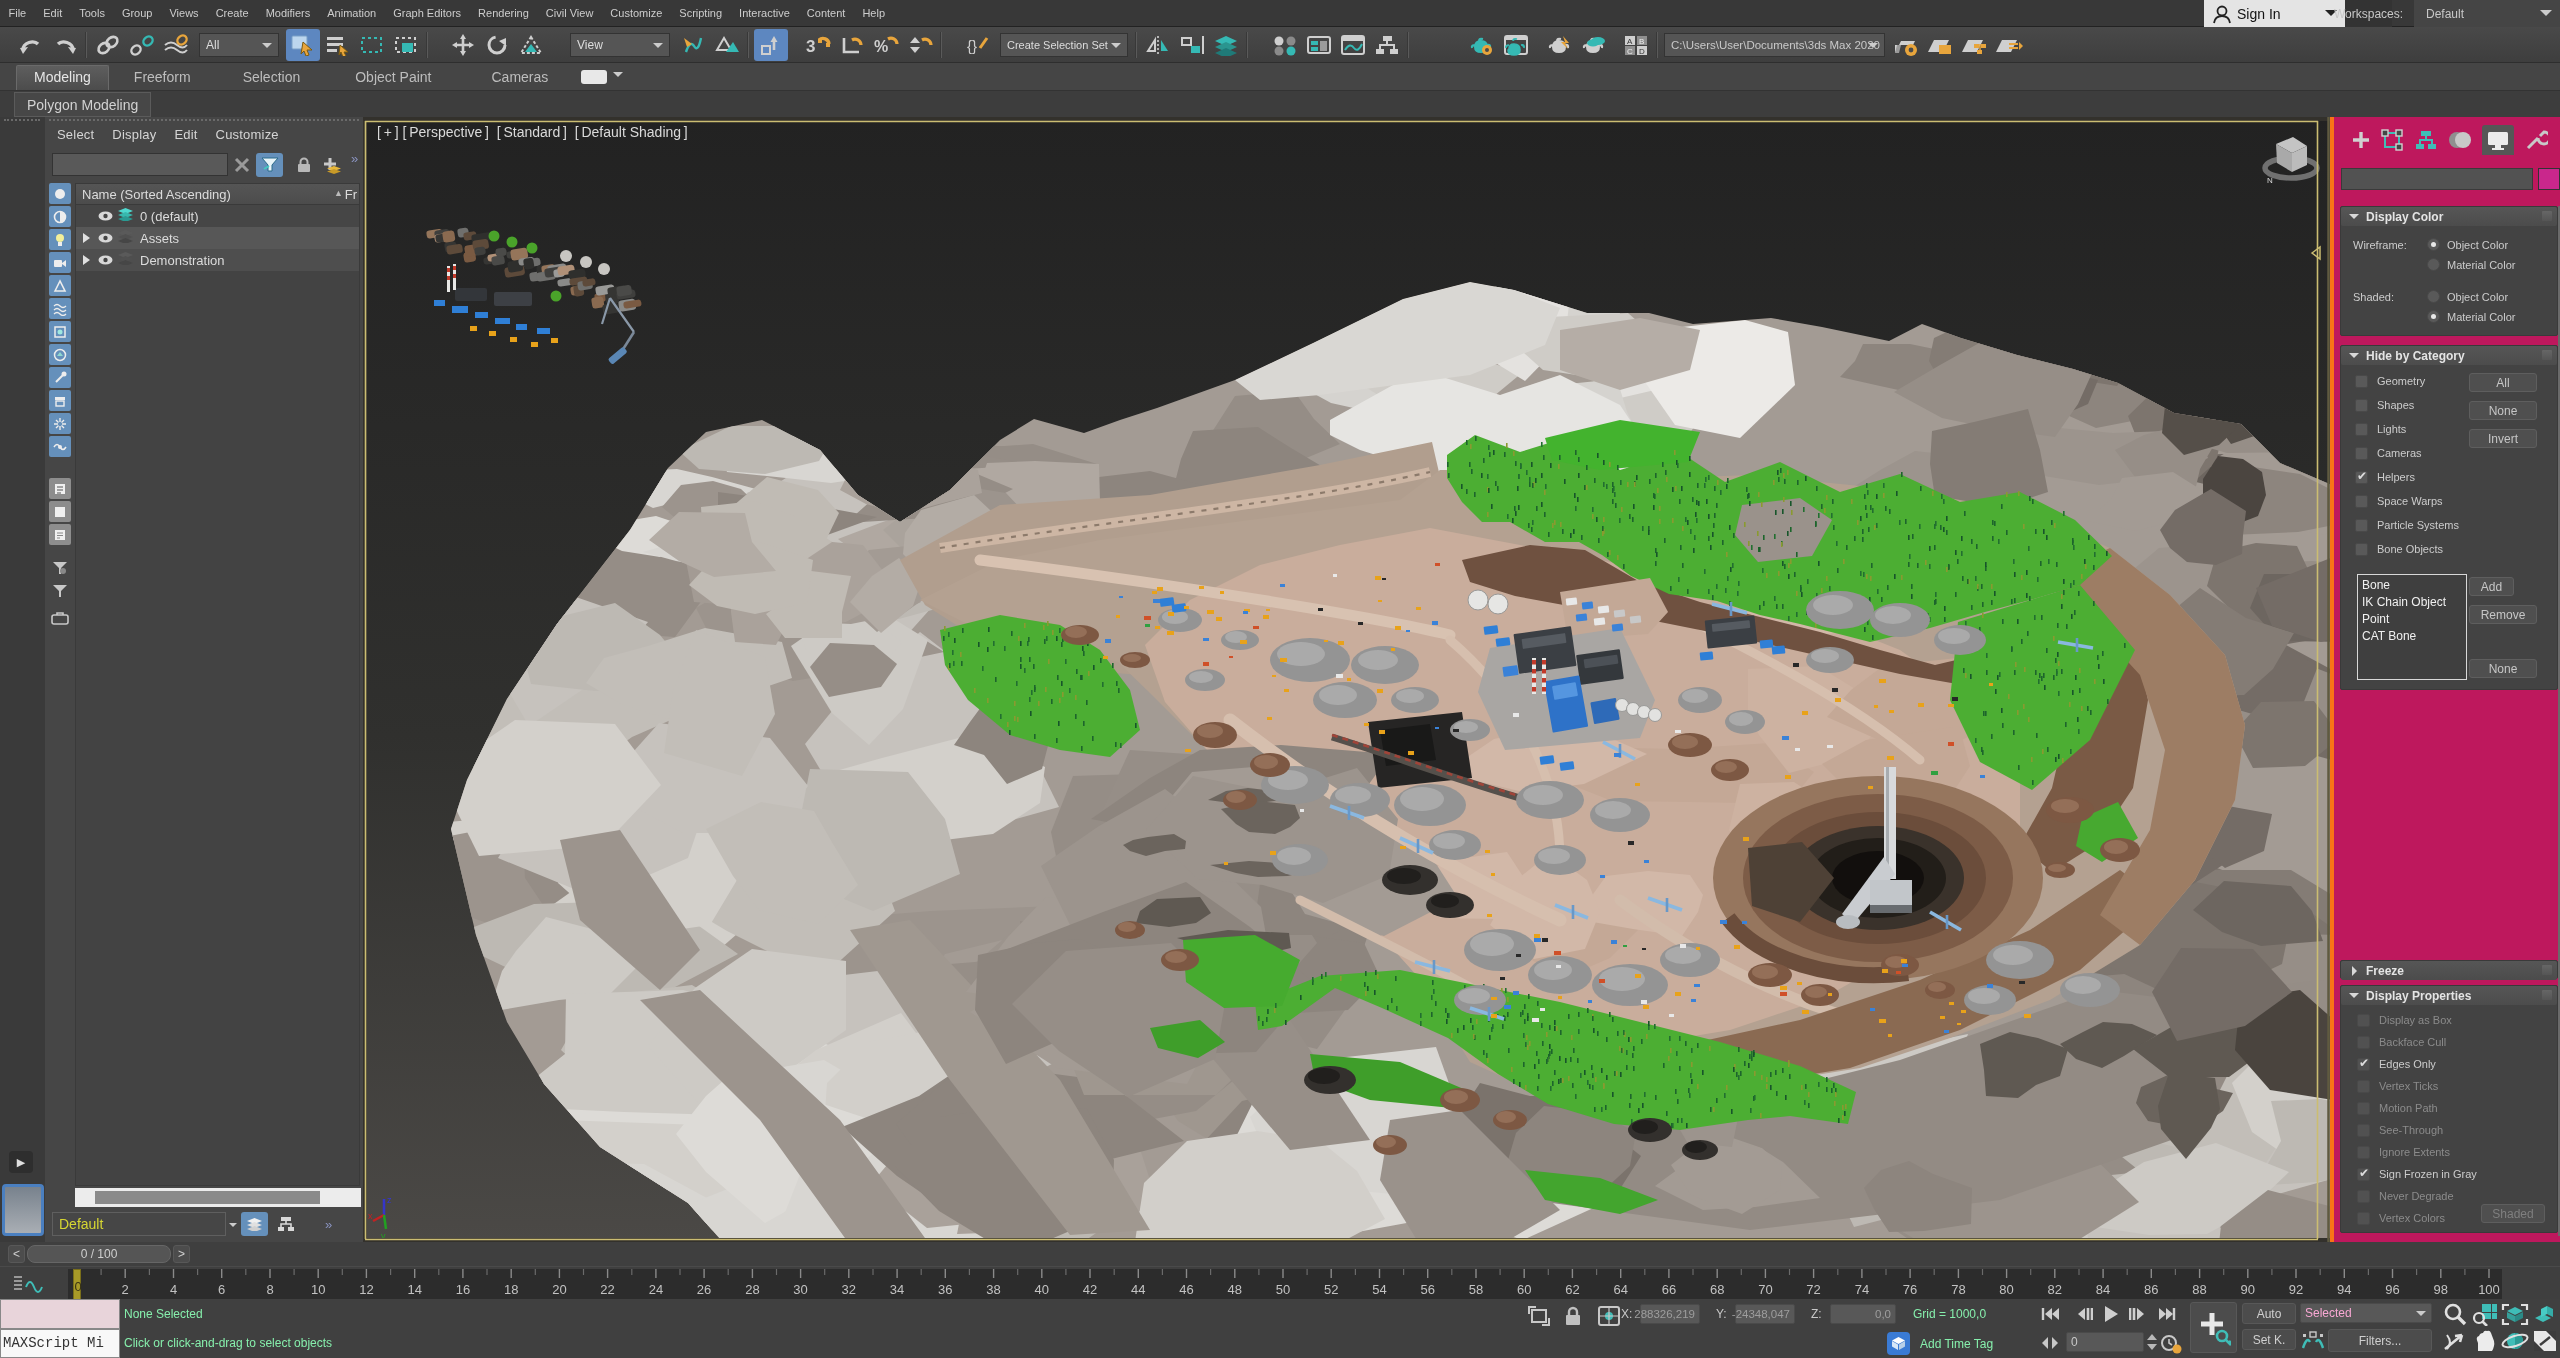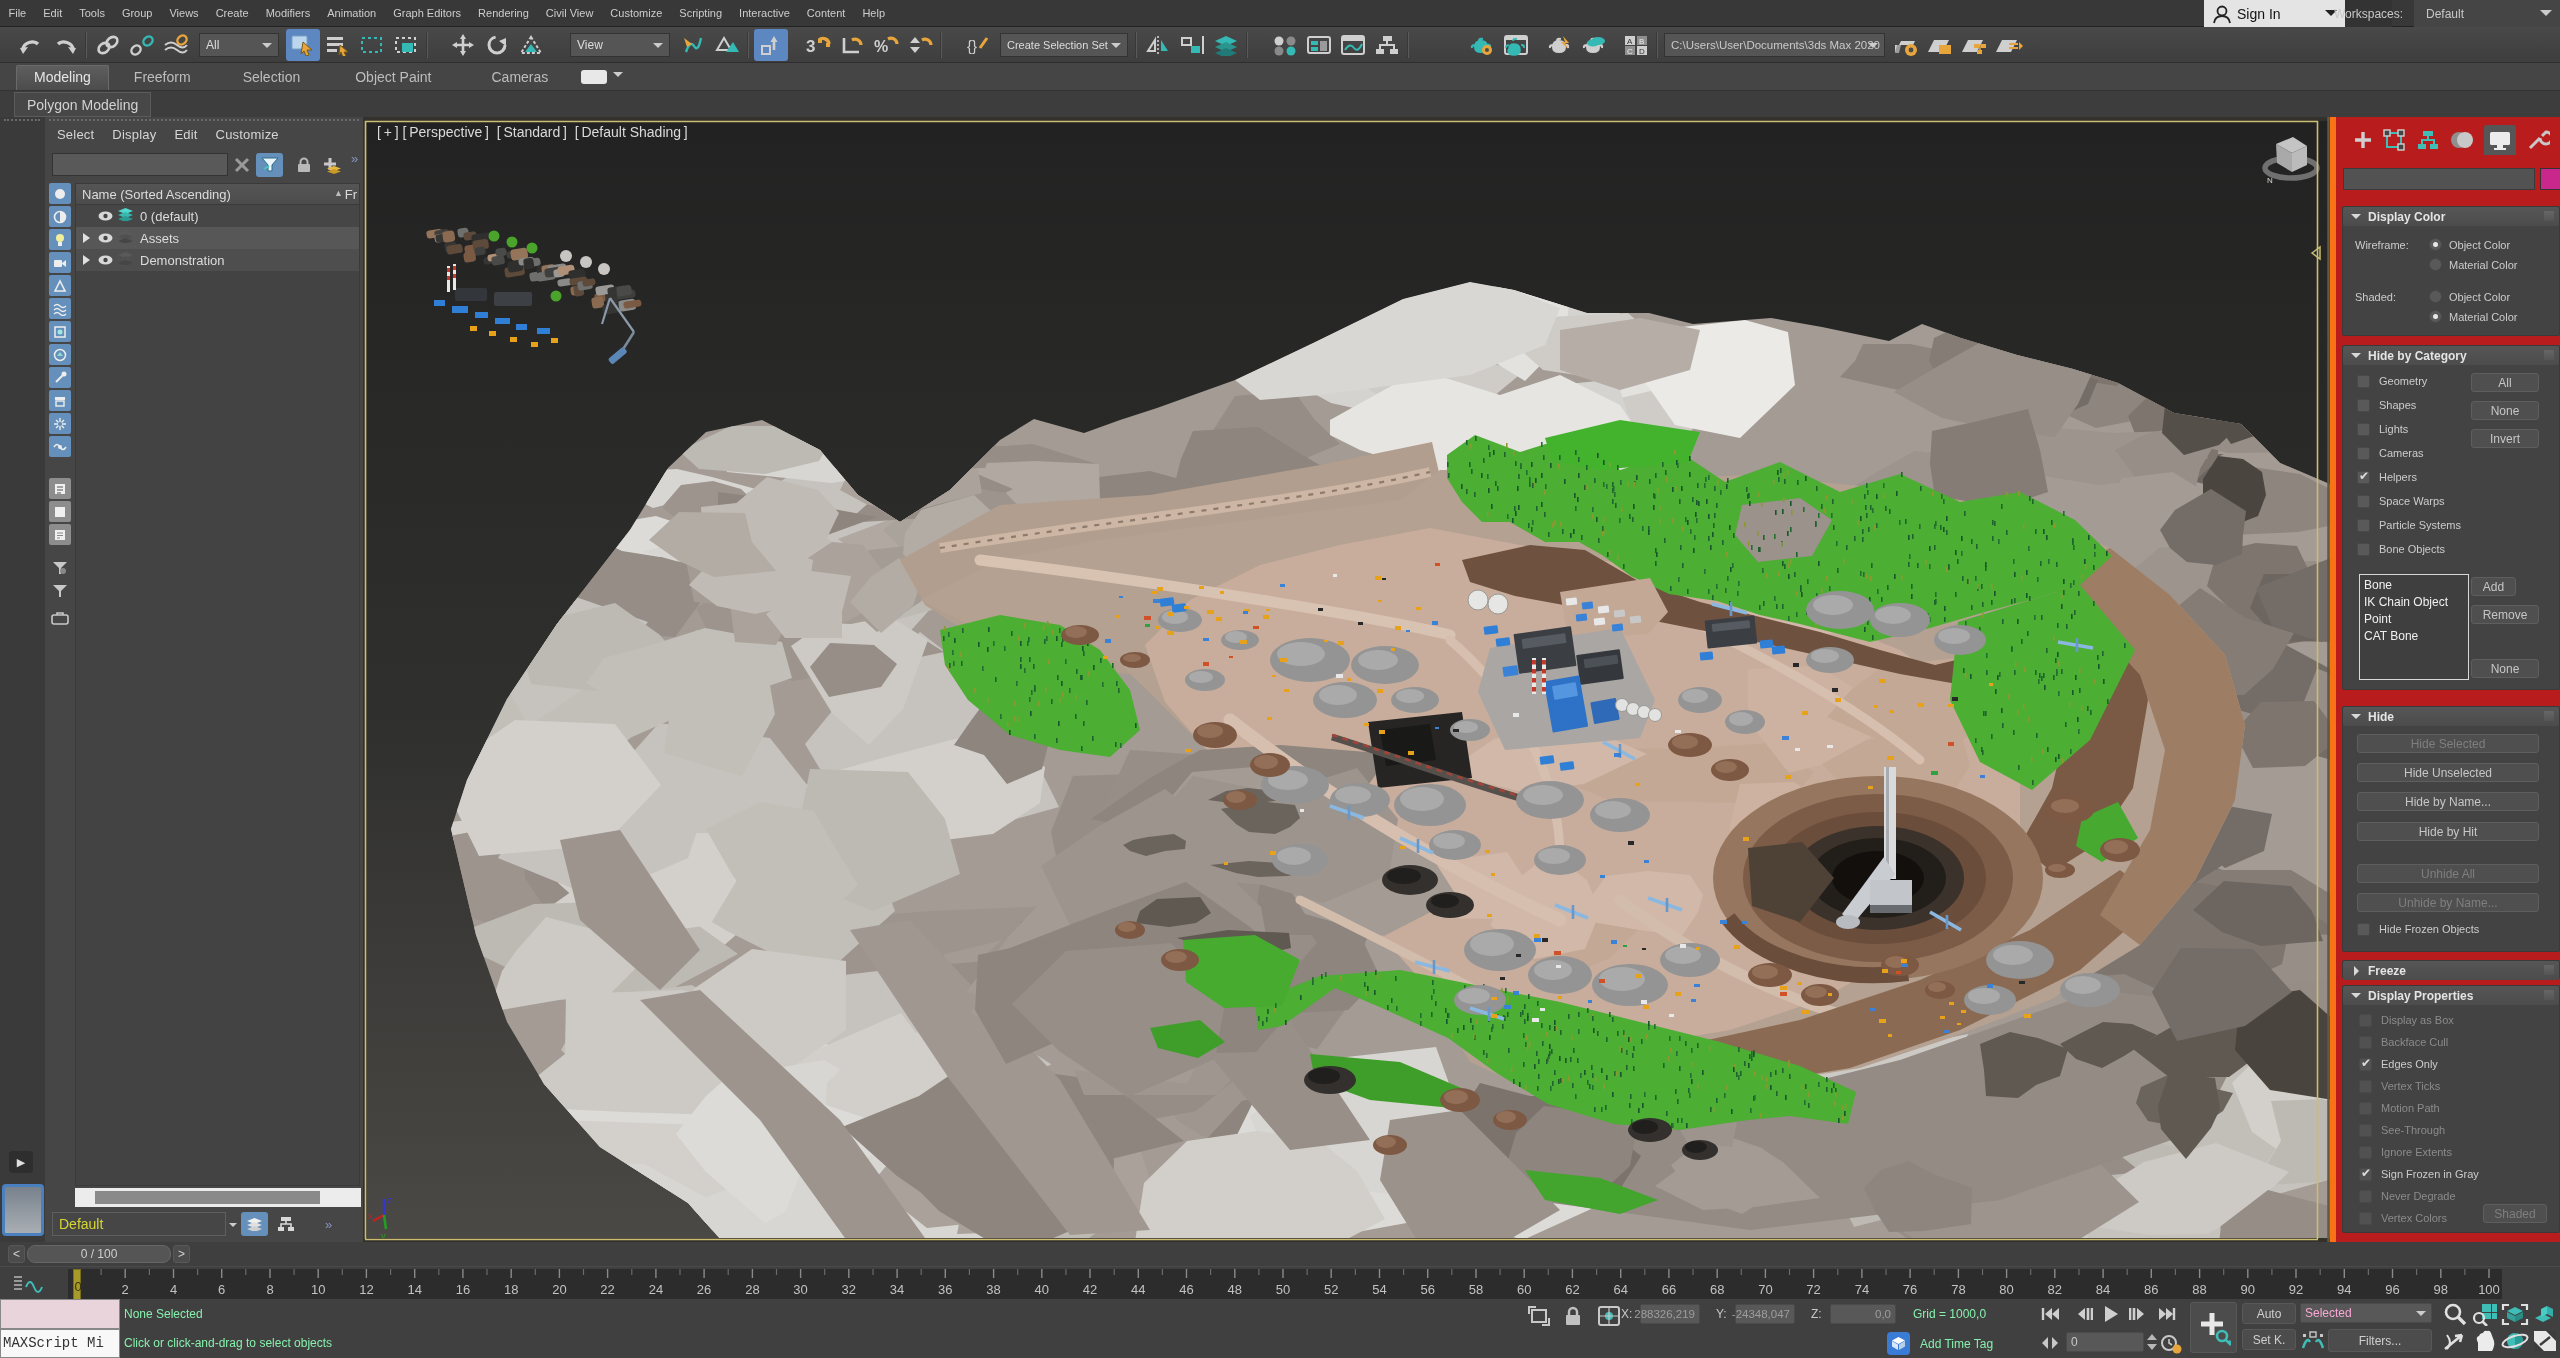--- a/index.html
+++ b/index.html
@@ -50,21 +50,21 @@
 .sxrow{position:absolute;left:0;right:0;height:22px;color:#dcdcdc;display:flex;align-items:center}
 .filtcol{position:absolute;left:4px;top:66px;width:24px}
 .fbtn{width:22px;height:21px;border-radius:2px;margin-bottom:2px;background:#6590bb;display:flex;align-items:center;justify-content:center}
 .fbtn.gray{background:#8d8d8d}
 .fbtn.none{background:transparent}
 #sxhsb{position:absolute;left:30px;top:1071px;right:2px;height:19px;background:#ececec}
 #sxhsb .thumb{position:absolute;left:20px;top:3px;width:225px;height:13px;background:#8a8a8a}
 #sxbottom{position:absolute;left:7px;top:1094px;right:4px;height:26px;display:flex;align-items:center}
 #sxdd{width:174px;height:24px;border:1px solid #5f5f5f;color:#d6d632;display:flex;align-items:center;padding-left:6px;font-size:14px}
 
-#cmd{position:absolute;left:2330px;top:117px;width:230px;height:1125px;background:#b91c1c;border-left:6px solid #f97316;font-size:12px}
+#cmd{position:absolute;left:2330px;top:117px;width:230px;height:1125px;background:#be185d;border-left:4px solid #f97316;font-size:12px}
 .roll{position:absolute;left:6px;width:218px;background:#434343;border:1px solid #3a3a3a;border-radius:2px}
 .rollhead{height:19px;background:linear-gradient(#565656,#4c4c4c);color:#e4e4e4;font-weight:bold;
  display:flex;align-items:center;padding-left:6px;font-size:12px;border-radius:2px}
 .tri{display:inline-block;width:0;height:0;border:5px solid transparent;border-top-color:#d8d8d8;margin:4px 7px 0 2px}
 .tri.right{border:5px solid transparent;border-left-color:#d8d8d8;margin:0 4px 0 5px}
 .cpbtn{position:absolute;height:19px;background:#4f4f4f;border:1px solid #5e5e5e;border-radius:3px;
  color:#c6c6c6;display:flex;align-items:center;justify-content:center;font-size:12px}
 .cpbtn.dim{color:#7f7f7f}
 .cb{position:absolute;width:13px;height:13px;background:#595959;border:1px solid #494949;border-radius:2px}
 .cb.dim{background:#515151}
@@ -2304,31 +2304,20 @@
       <div class="cb" style="left:14px;top:197px"></div>
       <div class="cblab" style="left:36px;top:197px">Bone Objects</div>
       <div class="cpbtn" style="left:128px;top:27px;width:68px;height:19px">All</div>
       <div class="cpbtn" style="left:128px;top:55px;width:68px;height:19px">None</div>
       <div class="cpbtn" style="left:128px;top:83px;width:68px;height:19px">Invert</div>
       <div class="abs" style="left:16px;top:228px;width:110px;height:106px;background:#3f3f3f;border:1px solid #d8d8d8;color:#f0f0f0;font-size:12px;line-height:17px;padding:2px 4px">Bone<br>IK Chain Object<br>Point<br>CAT Bone</div>
       <div class="cpbtn" style="left:128px;top:231px;width:45px;height:19px">Add</div>
       <div class="cpbtn" style="left:128px;top:259px;width:68px;height:19px">Remove</div>
       <div class="cpbtn" style="left:128px;top:313px;width:68px;height:19px">None</div>
     </div>
-    <div class="roll" style="top:589px;height:246px">
-      <div class="rollhead"><span class="tri "></span>Hide<span style="position:absolute;right:5px;top:4px;width:10px;height:10px;background:linear-gradient(#666,#555);border-radius:1px"></span></div>
-      <div class="cpbtn dim" style="left:14px;top:27px;width:182px;height:19px">Hide Selected</div>
-      <div class="cpbtn" style="left:14px;top:56px;width:182px;height:19px">Hide Unselected</div>
-      <div class="cpbtn" style="left:14px;top:85px;width:182px;height:19px">Hide by Name...</div>
-      <div class="cpbtn" style="left:14px;top:115px;width:182px;height:19px">Hide by Hit</div>
-      <div class="cpbtn dim" style="left:14px;top:157px;width:182px;height:19px">Unhide All</div>
-      <div class="cpbtn dim" style="left:14px;top:186px;width:182px;height:19px">Unhide by Name...</div>
-      <div class="cb" style="left:14px;top:216px"></div>
-      <div class="cblab" style="left:36px;top:216px">Hide Frozen Objects</div>
-    </div>
     <div class="roll" style="top:843px;height:19px">
       <div class="rollhead"><span class="tri right"></span>Freeze<span style="position:absolute;right:5px;top:4px;width:10px;height:10px;background:linear-gradient(#666,#555);border-radius:1px"></span></div>
     </div>
     <div class="roll" style="top:868px;height:248px">
       <div class="rollhead"><span class="tri "></span>Display Properties<span style="position:absolute;right:5px;top:4px;width:10px;height:10px;background:linear-gradient(#666,#555);border-radius:1px"></span></div>
       <div class="cb dim" style="left:16px;top:28px"></div>
       <div class="cblab dim" style="left:38px;top:28px">Display as Box</div>
       <div class="cb dim" style="left:16px;top:50px"></div>
       <div class="cblab dim" style="left:38px;top:50px">Backface Cull</div>
       <div class="cb dim check" style="left:16px;top:72px"></div>

